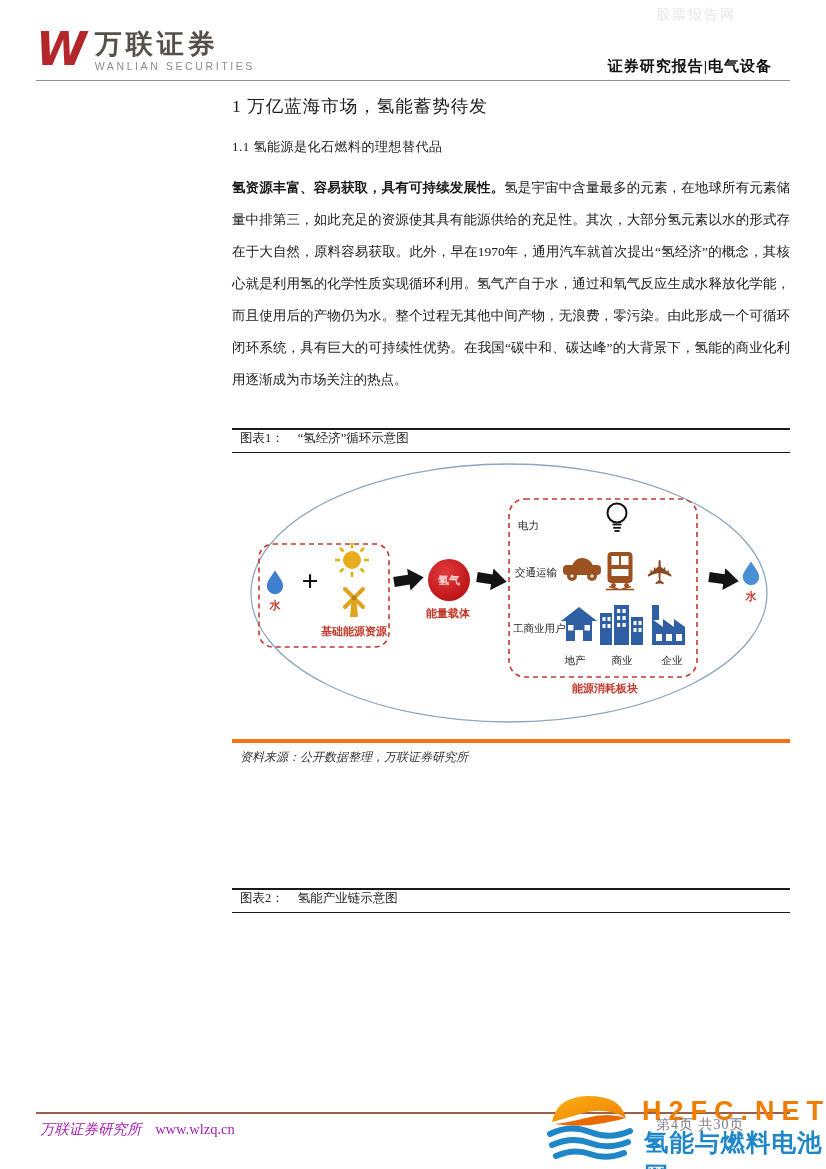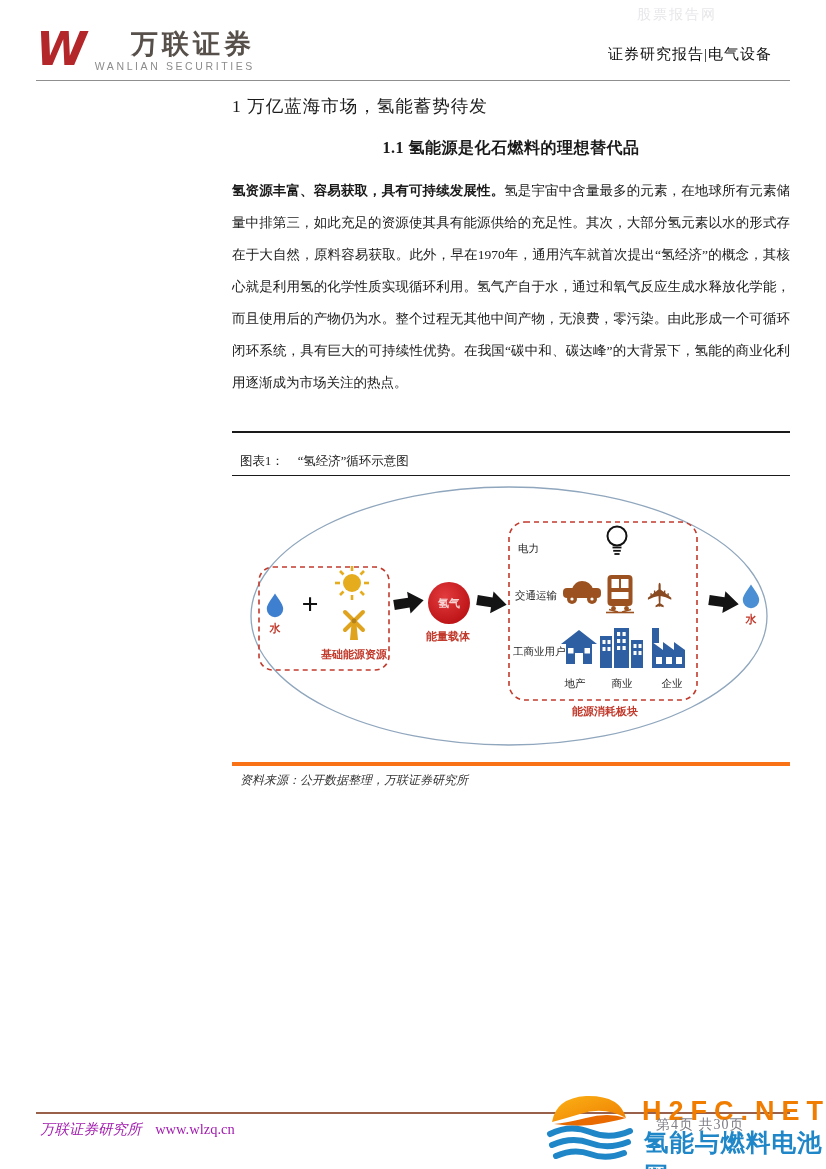--- a/index.html
+++ b/index.html
@@ -1,45 +1,45 @@
 <!DOCTYPE html>
 <html><head>
 <meta charset="utf-8">
 <style>
   html,body{margin:0;padding:0;}
   body{
     width:826px;height:1169px;position:relative;background:#ffffff;
     font-family:"Liberation Serif",serif;color:#1a1a1a;overflow:hidden;
   }
   
-  .wm-top{position:absolute;top:6px;left:637px;font-size:14px;color:#e7e7ea;
+  .wm-top{position:absolute;top:6px;left:656px;font-size:14px;color:#e7e7ea;
     font-family:"Liberation Sans",sans-serif;letter-spacing:2px;}
   .header{position:absolute;left:36px;top:24px;width:754px;height:56px;
     border-bottom:1.5px solid #8f8f8f;}
   .logo{position:absolute;left:0;top:2px;display:flex;align-items:flex-start;}
   .logo-w{font-family:"DejaVu Sans",sans-serif;font-weight:bold;font-style:italic;
     font-size:46px;line-height:46px;color:#b3262a;margin-right:8px;}
-  .logo-txt{display:flex;flex-direction:column;margin-top:4px;align-items:flex-end;}
+  .logo-txt{display:flex;flex-direction:column;margin-top:4px;}
   .logo-cn{font-family:"Liberation Sans",sans-serif;font-weight:bold;font-size:27px;
     line-height:28px;color:#57504a;letter-spacing:4px;}
   .logo-en{font-family:"Liberation Sans",sans-serif;font-size:10.5px;color:#8c8c8c;
     letter-spacing:2.6px;margin-top:2px;}
-  .header-right{position:absolute;right:18px;bottom:16px;font-size:15px;font-weight:normal;
+  .header-right{position:absolute;right:18px;bottom:4px;font-size:15px;font-weight:bold;
     color:#111;letter-spacing:1px;}
   
   .main{position:absolute;left:232px;top:86px;width:558px;}
   h1{font-size:17.5px;margin:8px 0 20px 0;font-family:"Liberation Serif",serif;
     font-weight:normal;letter-spacing:1px;}
-  h2{font-size:16px;margin:0 0 16px 0;font-weight:bold;letter-spacing:0.5px;text-align:center;}
+  h2{font-size:13px;margin:0 0 16px 0;font-weight:normal;letter-spacing:0.5px;}
   p.body{font-size:13.5px;line-height:32px;margin:0;text-align:justify;}
   p.body .lead{font-weight:bold;}
   .gap-lg{height:32px;} .gap-xl{height:49px;} .gap-md{height:35px;}
   
   .figure{border-top:2px solid #1a1a1a;}
-  .fig-caption{display:flex;align-items:flex-start;padding:20px 8px 5px 8px;
+  .fig-caption{display:flex;align-items:flex-start;padding:0 8px 5px 8px;
     border-bottom:1.5px solid #1a1a1a;font-size:12.5px;color:#222;}
   .fig-caption .fig-num{margin-right:14px;}
   .fig-body{padding:6px 0 4px 0;}
   .fig-source{border-top:4px solid #f97316;padding:6px 8px;font-size:12px;
     font-style:italic;color:#333;}
   
   .footer-line{position:absolute;left:36px;right:36px;top:1112px;
     border-top:2px solid #9a614a;}
   .footer-left{position:absolute;left:40px;top:1120px;font-size:14.5px;color:#a21caf;}
   .footer-left .org{font-style:italic;margin-right:10px;}
@@ -230,20 +230,26 @@
 
   <div class="gap-xl"></div>
 
 
   <div class="gap-md"></div>
 
 
 
   <div class="gap-lg"></div>
 
+  <div class="figure">
+    <div class="fig-caption">
+      <span class="fig-num">图表2：</span>
+      <span>氢能产业链示意图</span>
+    </div>
+  </div>
 </div>
 
 <div class="footer-line"></div>
 <div class="footer-left">
   <span class="org">万联证券研究所</span>
   <span class="site">www.wlzq.cn</span>
 </div>
 <div class="page-num">第4页 共30页</div>
 
 <div class="wm-bottom">

